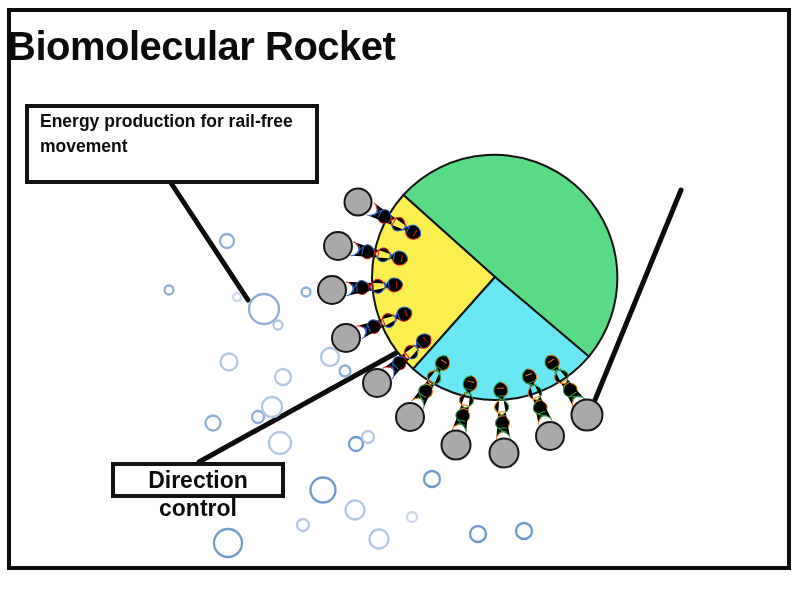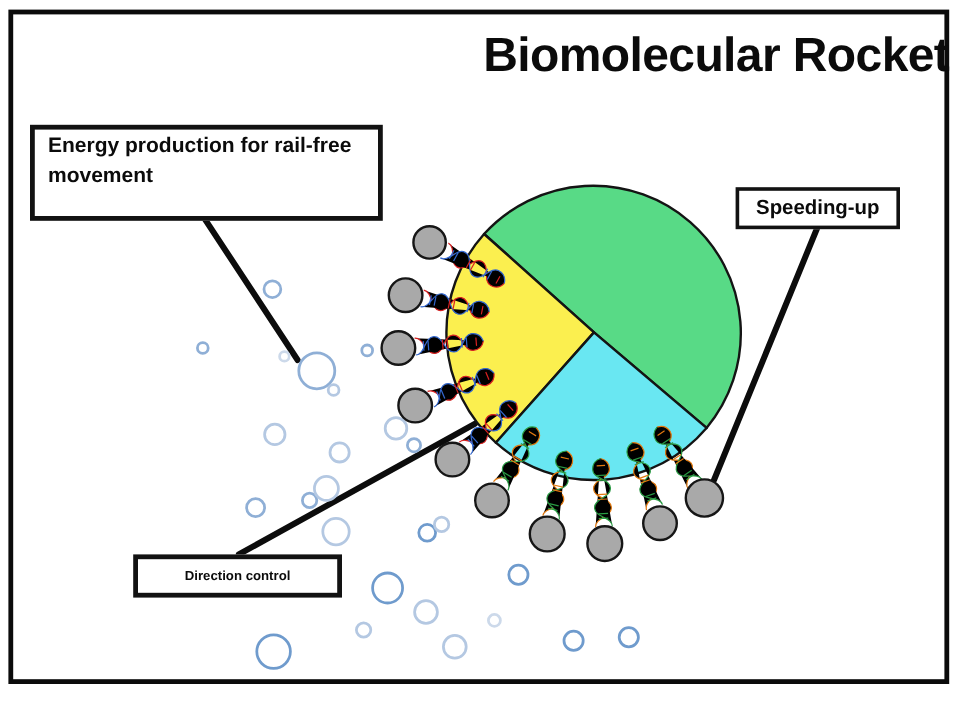--- a/index.html
+++ b/index.html
@@ -1,30 +1,30 @@
 <!DOCTYPE html>
 <html style="--c-green: #58da86; --c-yellow: #fbef4f; --c-cyan: #69e7f2; --c-bead: #a9a9a9; --c-outline: #0b0b0b; --c-dnaRed: #d92121; --c-dnaBlue: #3468cf; --c-dnaOrange: #e2790f; --c-dnaGreen: #2a9c44; --c-bubbleStrong: #6f9bcd; --c-bubbleMedium: #8fafd6; --c-bubbleLight: #b4c8e2; --c-bubbleXlight: #ccd9ea;"><head>
 <meta charset="utf-8">
 <style>
   html,body{margin:0;padding:0;background:#fff;}
   .stage{position:relative;width:800px;height:600px;background:#fff;overflow:hidden;
          font-family:"Liberation Sans",sans-serif;color:#0b0b0b;}
   .frame{position:absolute;left:7px;top:8px;width:784px;height:562px;
          border:4px solid #0b0b0b;box-sizing:border-box;background:#fff;}
-  .title{position:absolute;left:7px;top:24px;width:784px;text-align:right;
+  .title{position:absolute;left:7px;top:24px;width:784px;text-align:left;
          font-size:40px;font-weight:bold;letter-spacing:-0.5px;}
   svg.overlay{position:absolute;left:0;top:0;width:800px;height:600px;}
   .callout{position:absolute;background:#fff;border:4px solid #121212;
            box-sizing:border-box;font-weight:bold;}
   .energy-box{left:25px;top:104px;width:294px;height:80px;
               padding:1px 11px;font-size:17.5px;line-height:1.45;}
   .speed-box{left:613px;top:156px;width:137px;height:35px;border-width:3px;
              text-align:center;font-size:17px;line-height:28px;}
   .dir-box{left:111px;top:462px;width:174px;height:36px;
-           text-align:center;font-size:11px;line-height:28px;}
+           text-align:center;font-size:23px;line-height:28px;}
   .sector-green{fill:var(--c-green);}
   .sector-yellow{fill:var(--c-yellow);}
   .sector-cyan{fill:var(--c-cyan);}
   .pie-stroke{stroke:#141414;stroke-width:2;stroke-linejoin:round;}
   .bead{fill:var(--c-bead);stroke:#161616;stroke-width:2;}
   .cline{stroke:#0c0c0c;stroke-width:5;stroke-linecap:round;fill:none;}
   .bubble{fill:none;stroke-width:2.3;}
   .b-strong{stroke:var(--c-bubbleStrong);}
   .b-medium{stroke:var(--c-bubbleMedium);}
   .b-light{stroke:var(--c-bubbleLight);}
@@ -136,19 +136,16 @@
       <circle class="bead" cx="456" cy="445" r="14.5"></circle>
       <circle class="bead" cx="504" cy="453" r="14.5"></circle>
       <circle class="bead" cx="550" cy="436" r="14"></circle>
       <circle class="bead" cx="587" cy="415" r="15.5"></circle>
     </g>
   </svg>
 
   <div class="callout energy-box">
     <span>Energy production for rail-free movement</span>
   </div>
-  <div class="callout speed-box">
-    <span>Speeding-up</span>
-  </div>
   <div class="callout dir-box">
     <span>Direction control</span>
   </div>
 </div>
 
 </body></html>

